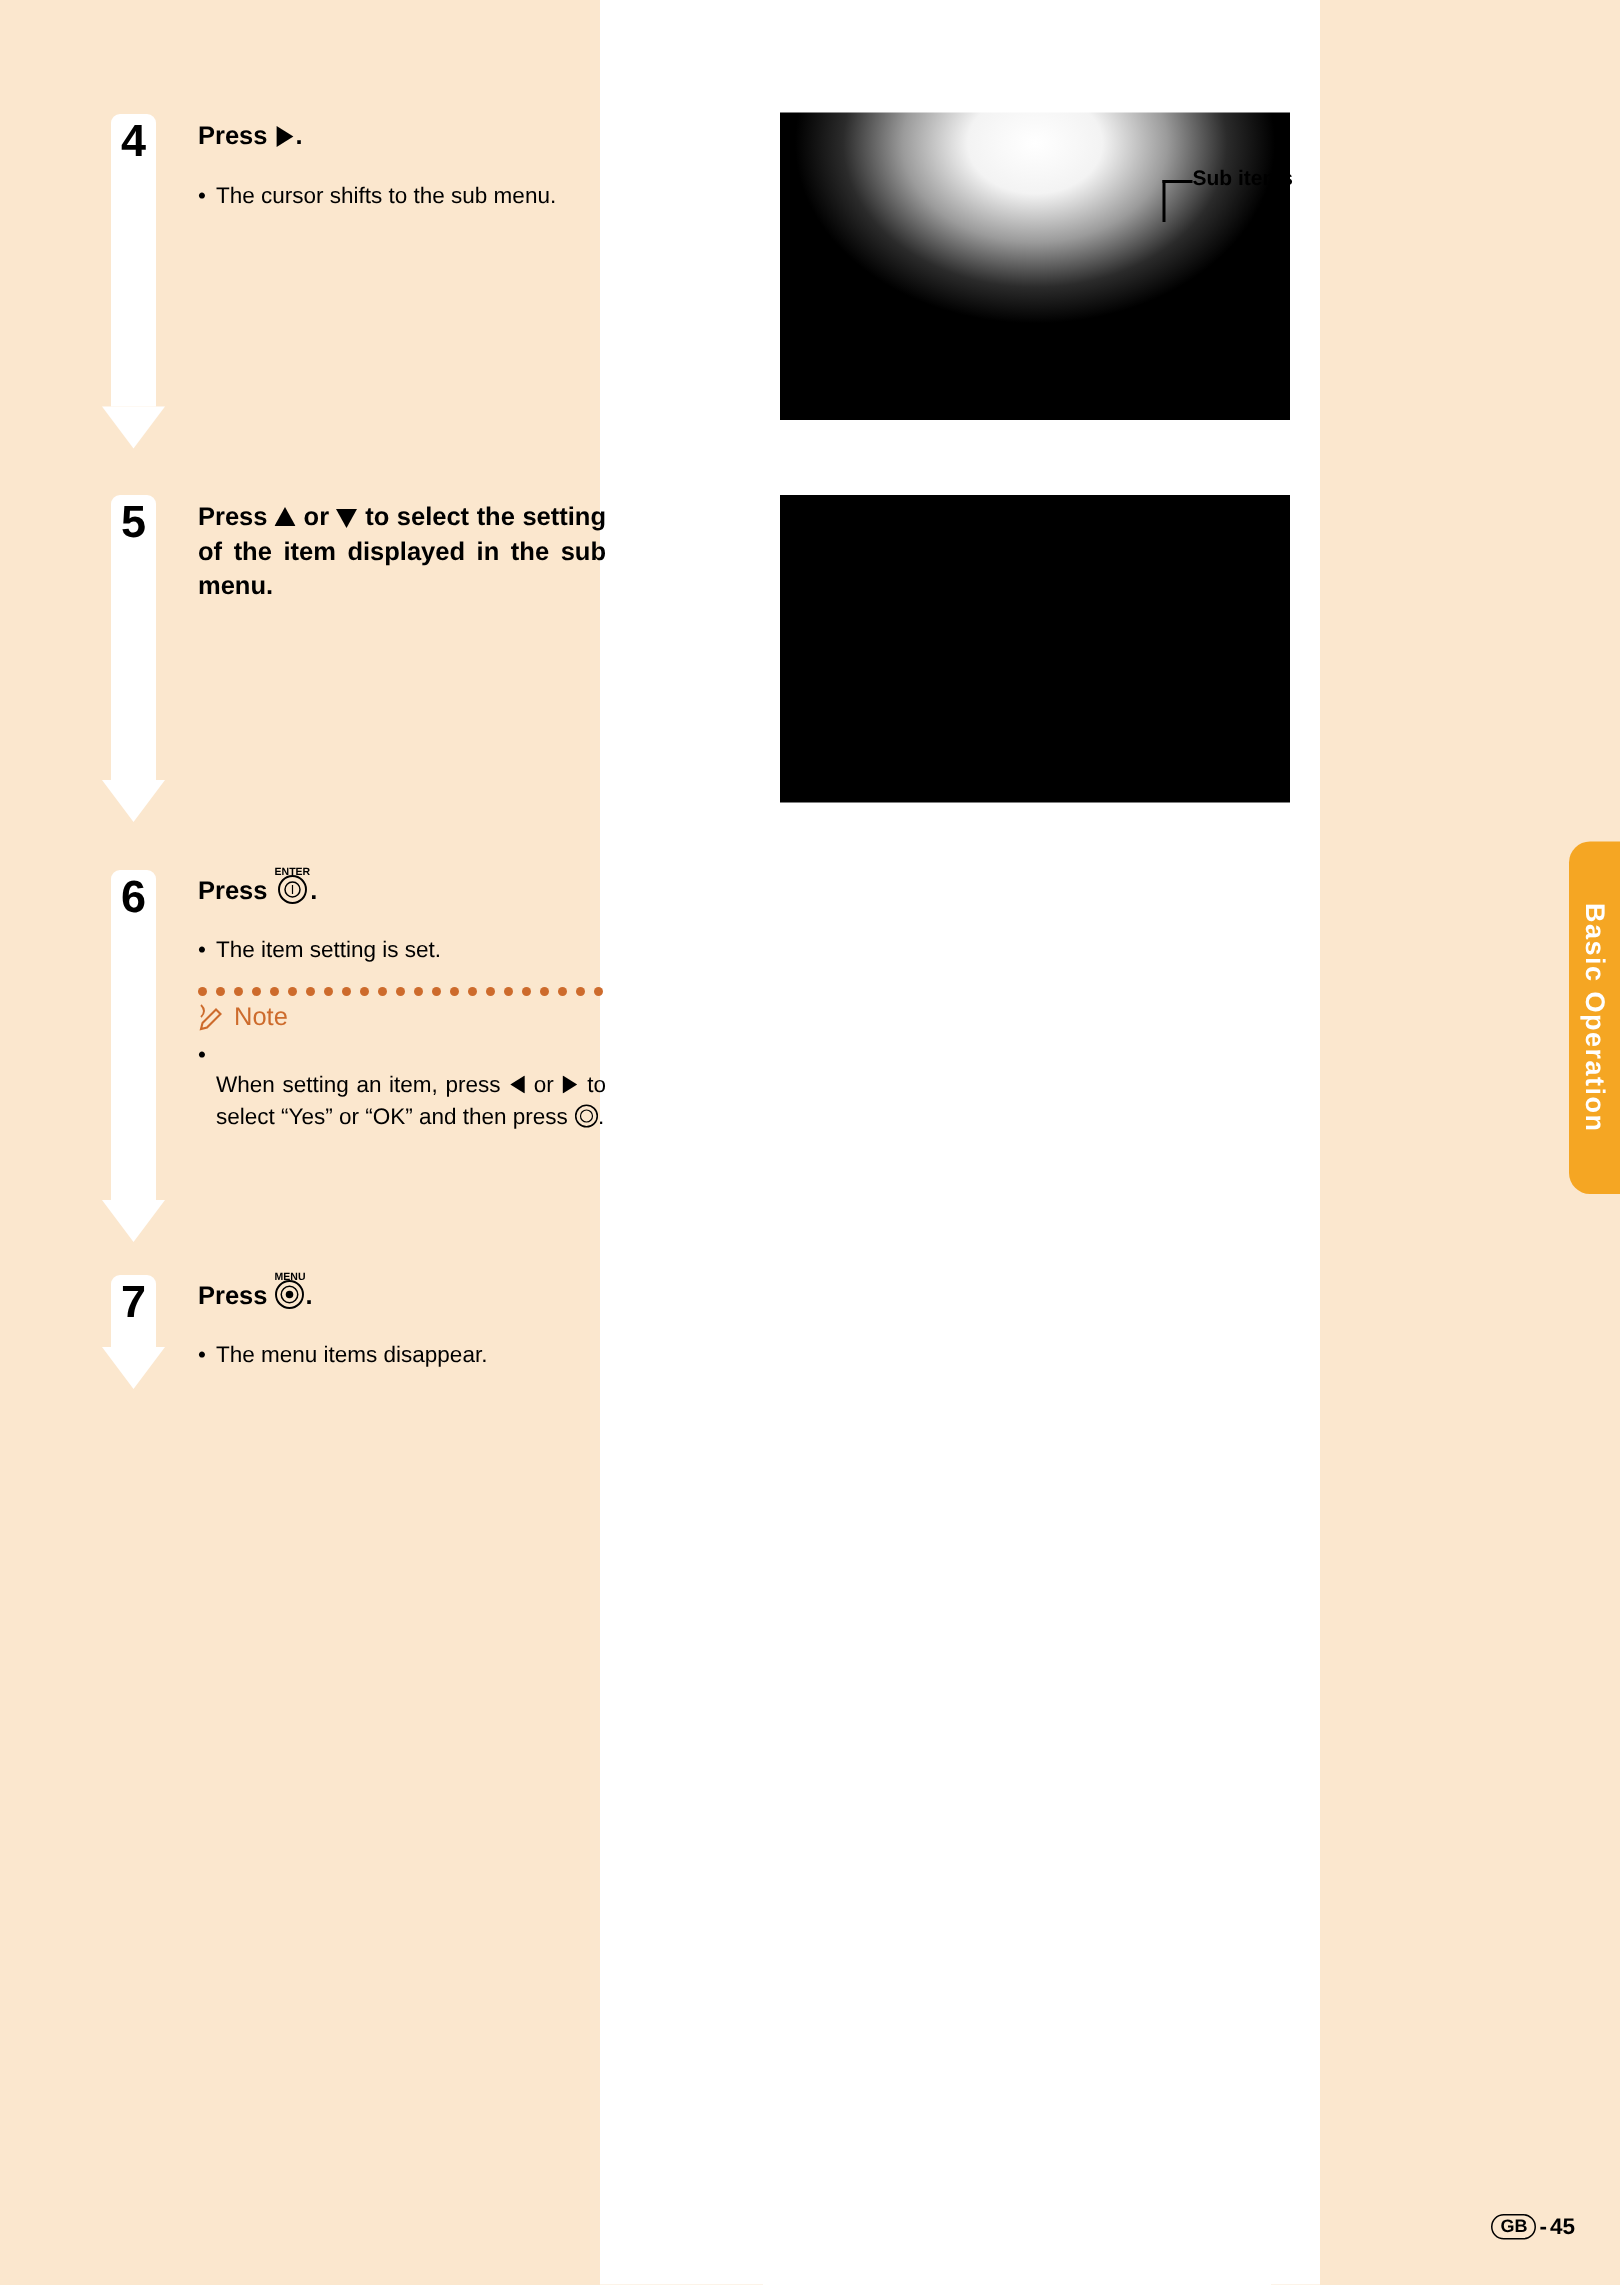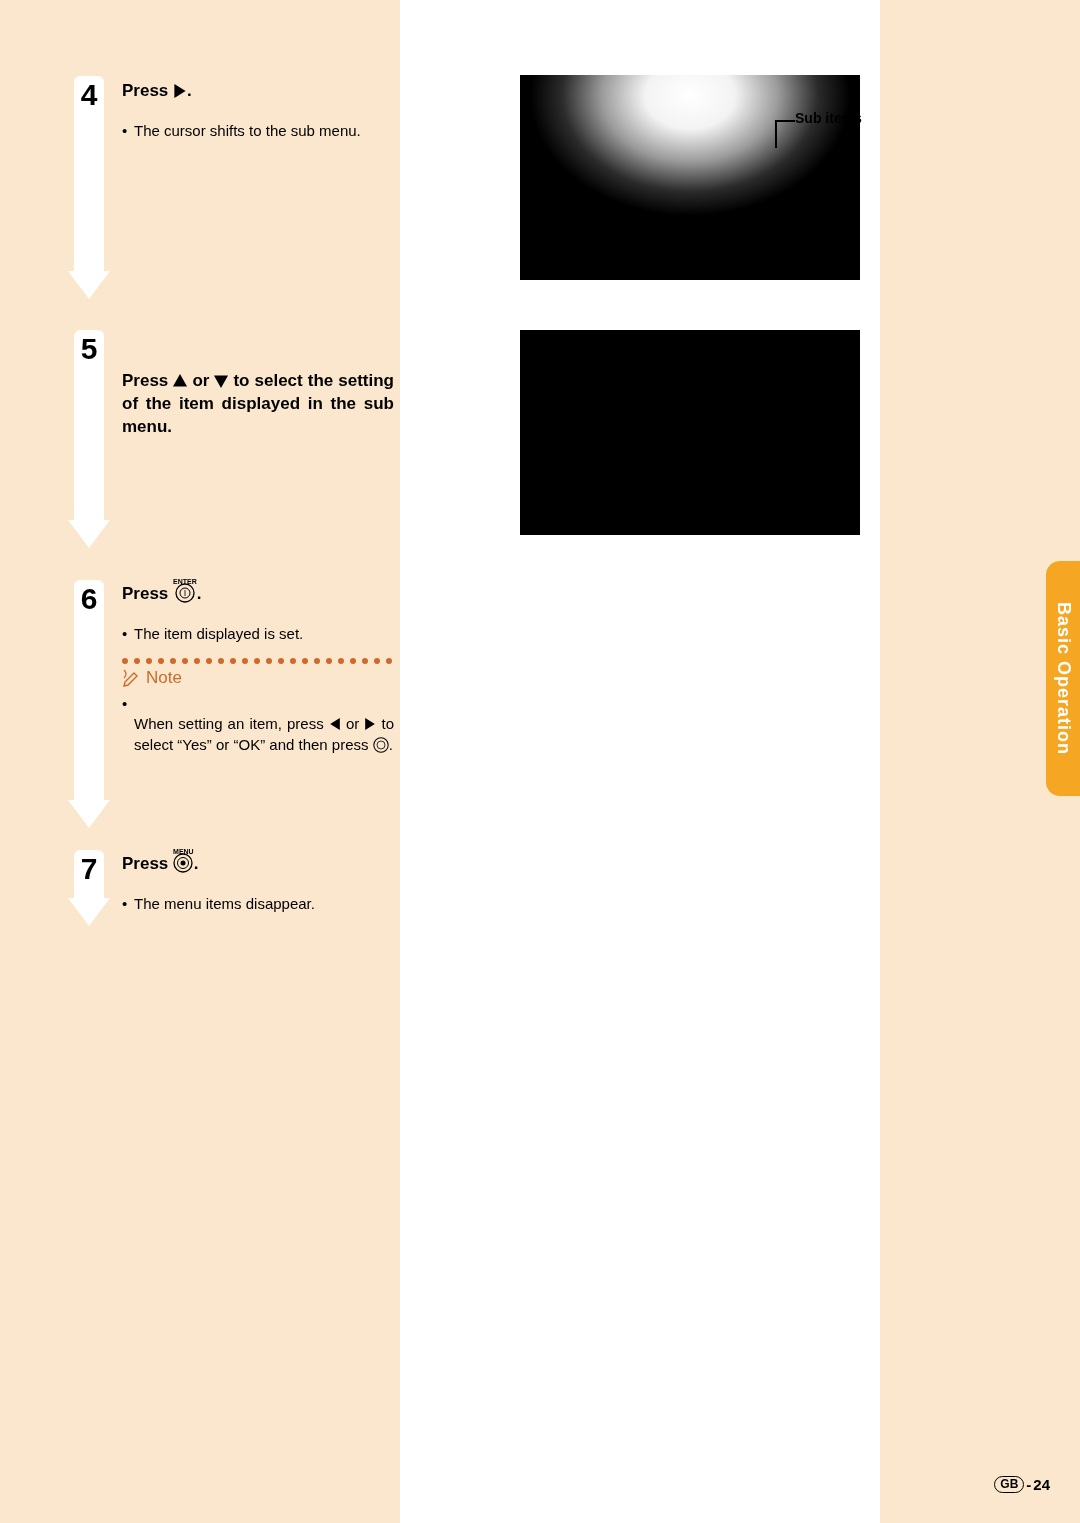--- a/index.html
+++ b/index.html
@@ -72,21 +72,21 @@
     top: 2px;
     width: 30px;
     text-align: center;
     font-size: 30px;
     font-weight: bold;
     color: #000;
   }
 
   .step-text {
     position: absolute;
-    left: 122px;
+    left: 132px;
     width: 272px;
     color: #000;
   }
   .step-title {
     font-size: 17px;
     font-weight: bold;
     line-height: 1.35;
   }
   .step-title .glyph {
     display: inline-block;
@@ -229,21 +229,21 @@
   </div>
   <div class="step-bullet">The cursor shifts to the sub menu.</div>
 </div>
 
 <div class="step" style="top:330px;">
   <div class="arrow-body" style="height:190px;"></div>
   <div class="arrow-head" style="top:190px;"></div>
   <div class="step-num">5</div>
 </div>
 <div class="step-text" style="top:334px;">
-  <div class="step-title" style="text-align:justify;margin-top:36px;">
+  <div class="step-title" style="text-align:justify;">
     <span>Press </span><svg class="tri glyph" viewBox="0 0 10 10">
         <polygon points="5,0 10,9 0,9" fill="#000"></polygon>
       </svg><span> or </span><svg class="tri glyph" viewBox="0 0 10 10">
         <polygon points="0,1 10,1 5,10" fill="#000"></polygon>
       </svg><span> to select the set­ting of the item displayed in the sub menu.</span>
   </div>
 </div>
 
 <div class="step" style="top:580px;">
   <div class="arrow-body" style="height:220px;"></div>
@@ -251,21 +251,21 @@
   <div class="step-num">6</div>
 </div>
 <div class="step-text" style="top:578px;">
   <div class="step-title">
     <span>Press </span><span style="display:inline-block; text-align:center;"><span class="tiny-label">ENTER</span><svg class="circ-btn" viewBox="0 0 20 20">
           <circle cx="10" cy="10" r="9" fill="none" stroke="#000" stroke-width="1.3"></circle>
           <circle cx="10" cy="10" r="5" fill="none" stroke="#000" stroke-width="1"></circle>
           <line x1="10" y1="7" x2="10" y2="13" stroke="#000" stroke-width="0.8"></line>
         </svg></span><span>.</span>
   </div>
-  <div class="step-bullet">The item displayed is set.</div>
+  <div class="step-bullet">The item setting is set.</div>
 
   <div class="note-divider">
     <span></span>
       <span></span>
       <span></span>
       <span></span>
       <span></span>
       <span></span>
       <span></span>
       <span></span>
@@ -324,14 +324,14 @@
 <div class="screen1"></div>
 <div class="submenu-line-h"></div>
 <div class="submenu-line-v"></div>
 <div class="submenu-label">Sub items</div>
 
 <div class="screen2"></div>
 
 <div class="page-num">
   <span class="gb-pill">GB</span>
     <span>-</span>
-    <span>24</span>
+    <span>45</span>
 </div>
 
 </body></html>

